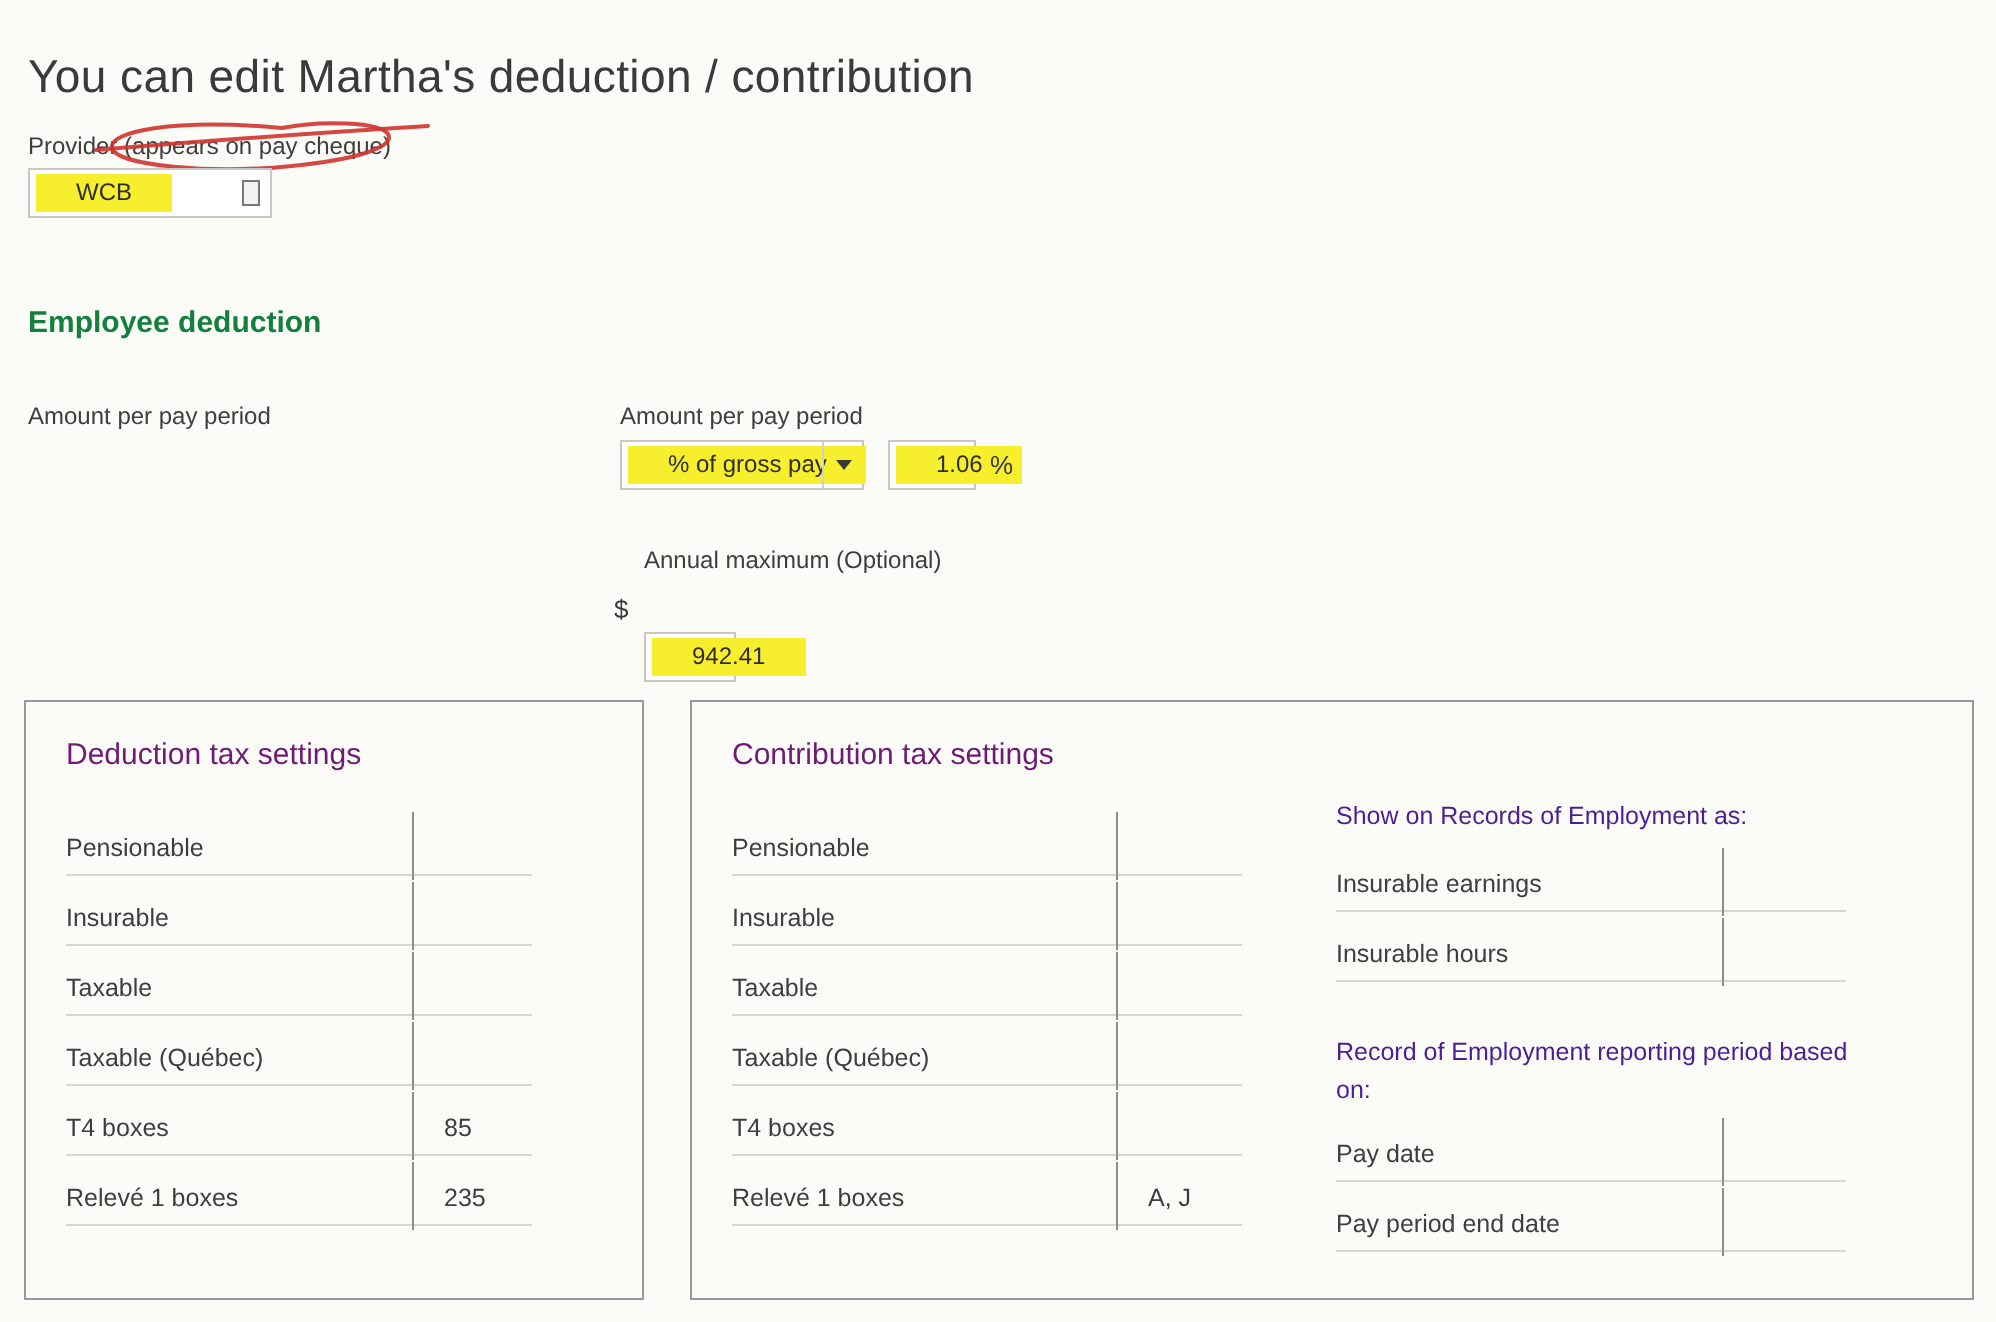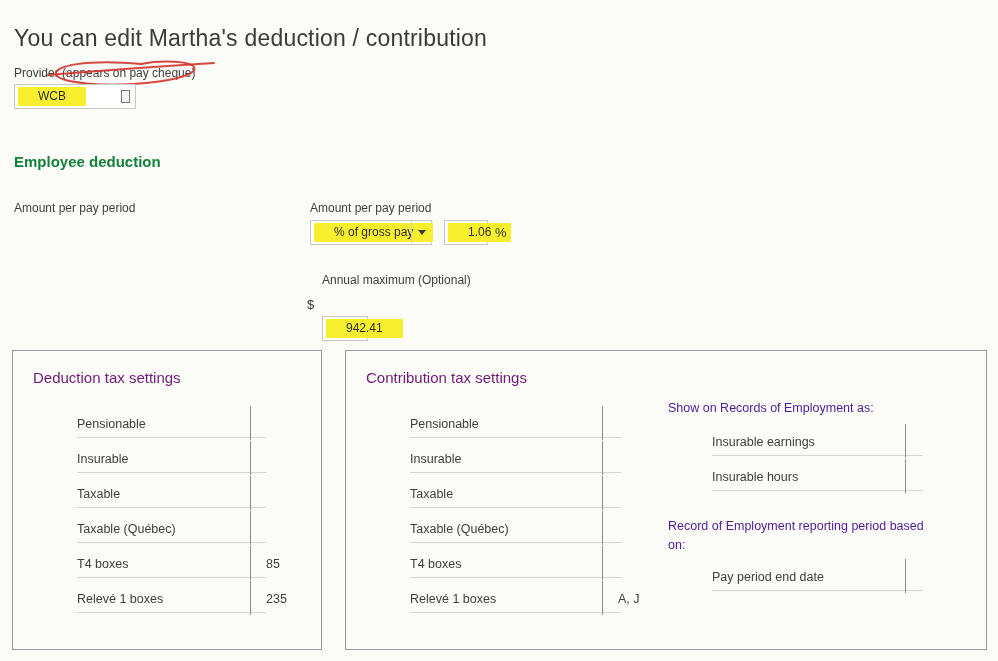--- a/index.html
+++ b/index.html
@@ -72,21 +72,21 @@
   .panel-deduction { left: 12px; top: 350px; width: 310px; height: 300px; }
   .panel-contribution { left: 345px; top: 350px; width: 642px; height: 300px; padding-left: 32px; }
   .panel-title { position: absolute; left: 20px; top: 18px; font-size: 15px; color: #701a75; }
 
   .rows { position: absolute; }
   .rows-deduction { left: 20px; top: 52px; width: 233px; }
   .rows-contrib { left: 20px; top: 52px; width: 255px; }
   .rows-roe-show { left: 322px; top: 70px; width: 255px; }
   .rows-roe-period { left: 322px; top: 205px; width: 255px; }
 
-  .tax-row { position: relative; height: 35px; border-bottom: 1px solid #d8d6d2; margin-left: 44px; --sep: 173px; }
+  .tax-row { position: relative; height: 35px; border-bottom: 1px solid #d8d6d2; --sep: 173px; }
   .rows-contrib .tax-row { --sep: 192px; }
   .rows-roe-show .tax-row, .rows-roe-period .tax-row { --sep: 193px; }
   .tax-row .lbl { position: absolute; left: 0; bottom: 6px; font-size: 12.5px; color: #3f3e3d; white-space: nowrap; }
   .tax-row .sep { position: absolute; left: var(--sep); top: 3px; bottom: -3px; width: 1px; background: #8f8d89; }
   .tax-row .val { position: absolute; left: calc(var(--sep) + 16px); bottom: 6px; font-size: 12.5px; color: #3f3e3d; white-space: nowrap; }
 
   .roe-heading { position: absolute; font-size: 12.5px; color: #4c1d95; line-height: 1.5; }
   .roe-show-heading { left: 322px; top: 48px; width: 280px; }
   .roe-period-heading { left: 322px; top: 166px; width: 270px; }
 </style>
@@ -218,20 +218,25 @@
       <div class="tax-row">
         <span class="lbl">Insurable hours</span>
         <span class="sep"></span>
         <span class="val"></span>
       </div>
     </div>
 
     <div class="roe-heading roe-period-heading">Record of Employment reporting period based on:</div>
     <div class="rows rows-roe-period">
       <div class="tax-row">
+        <span class="lbl">Pay date</span>
+        <span class="sep"></span>
+        <span class="val"></span>
+      </div>
+      <div class="tax-row">
         <span class="lbl">Pay period end date</span>
         <span class="sep"></span>
         <span class="val"></span>
       </div>
     </div>
   </div>
 
 </div>
 
 </body></html>

